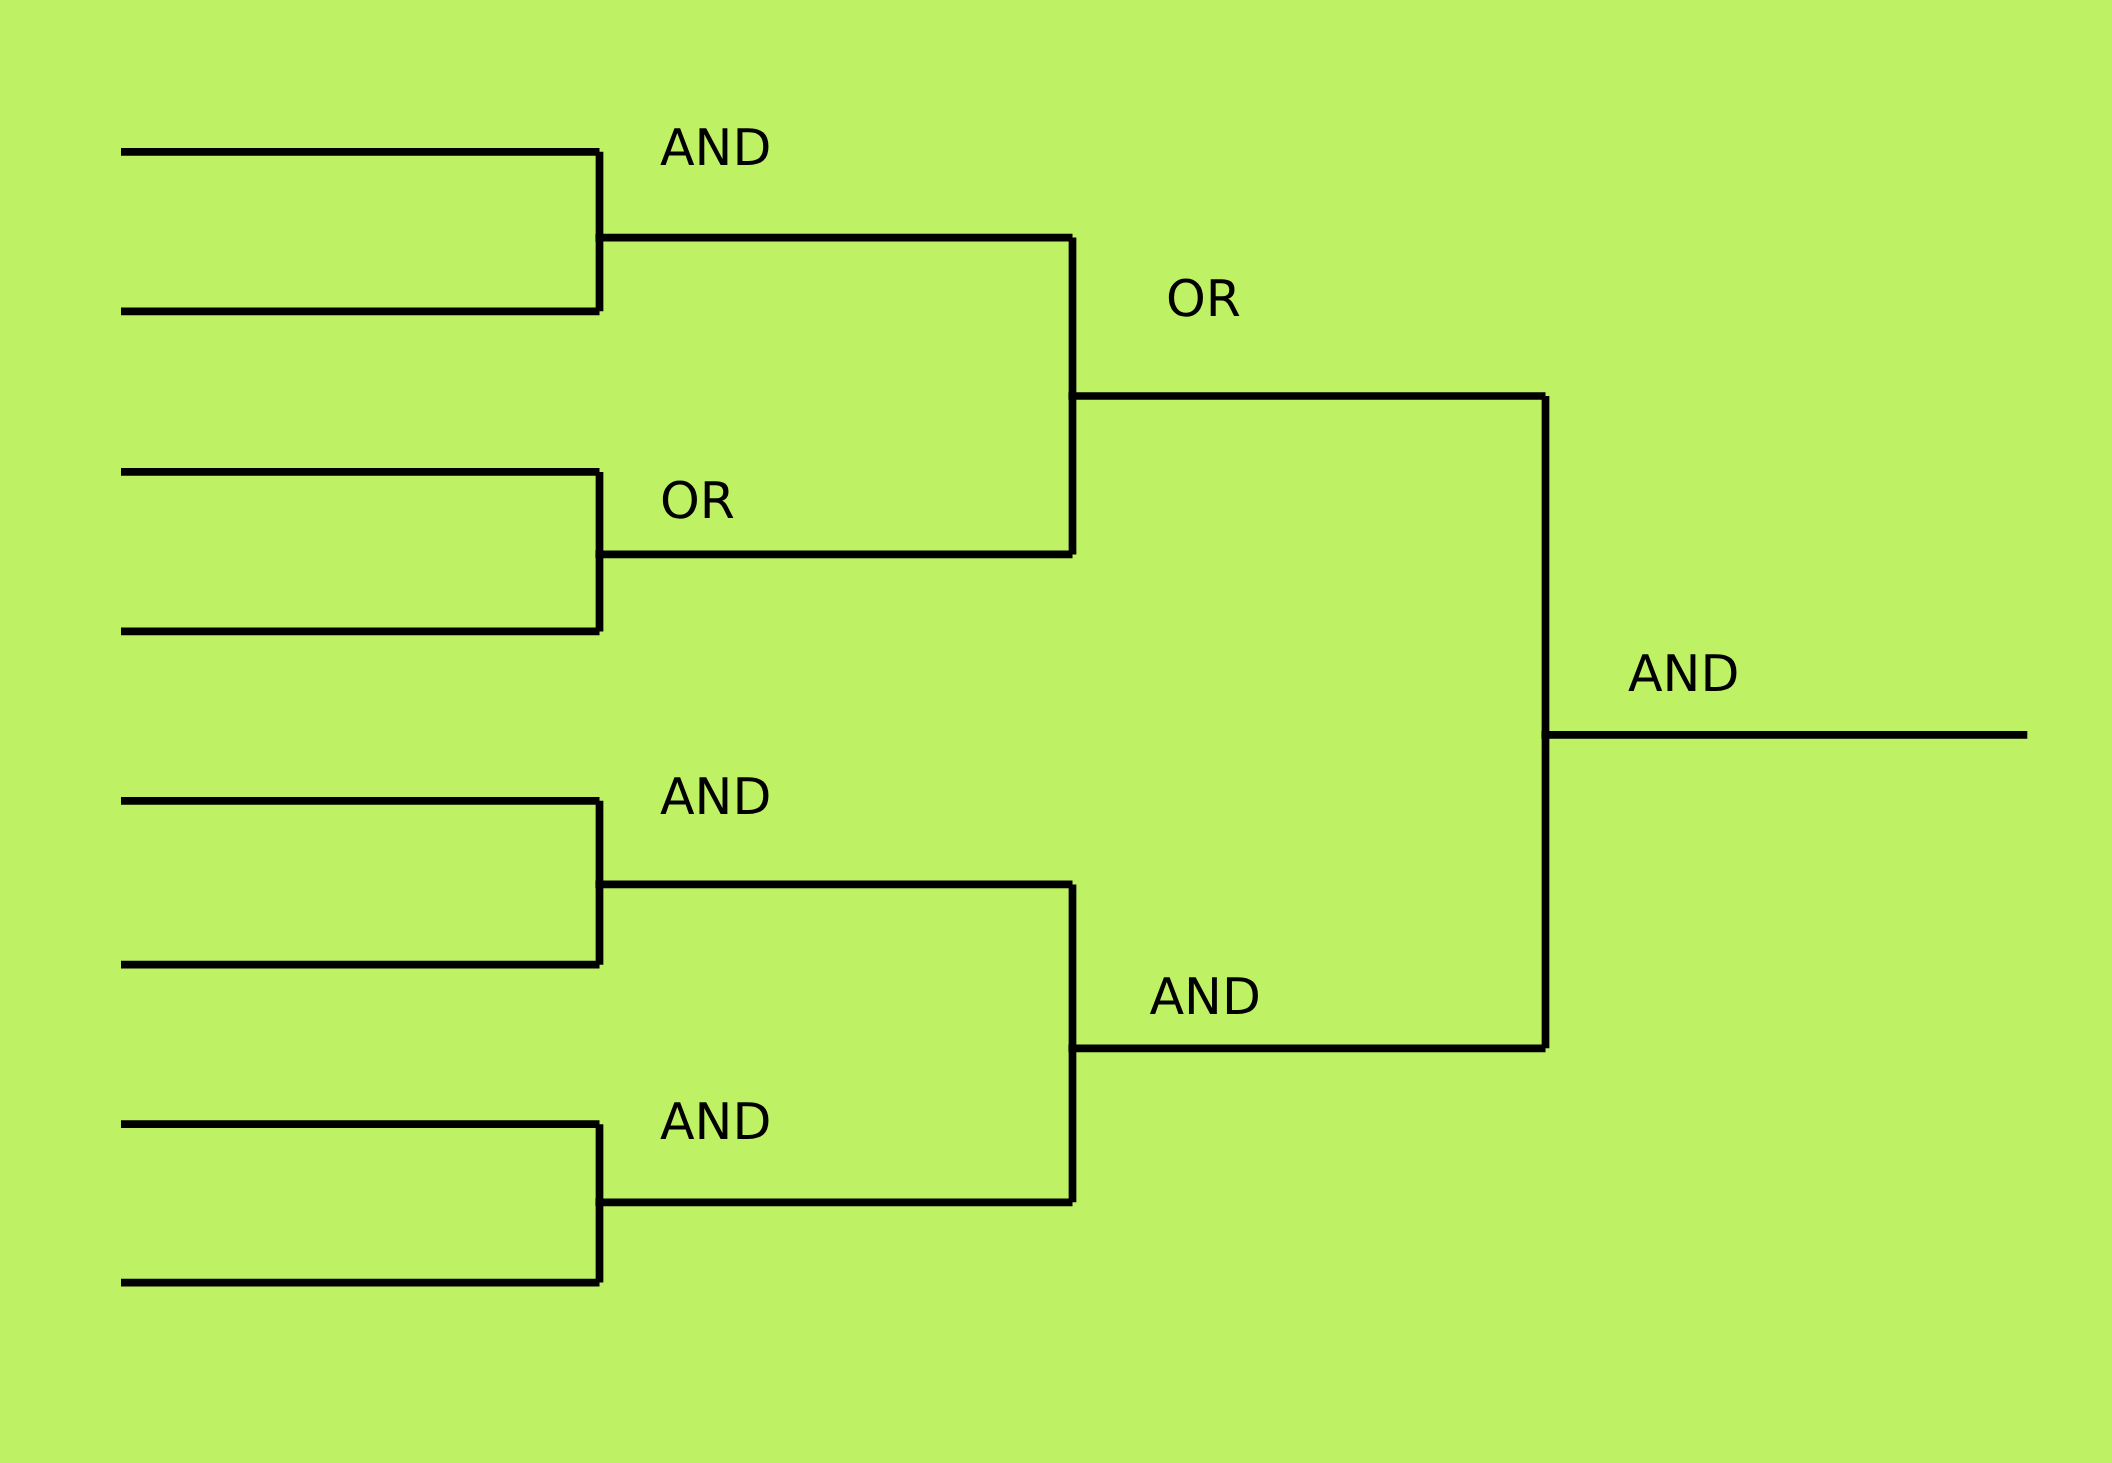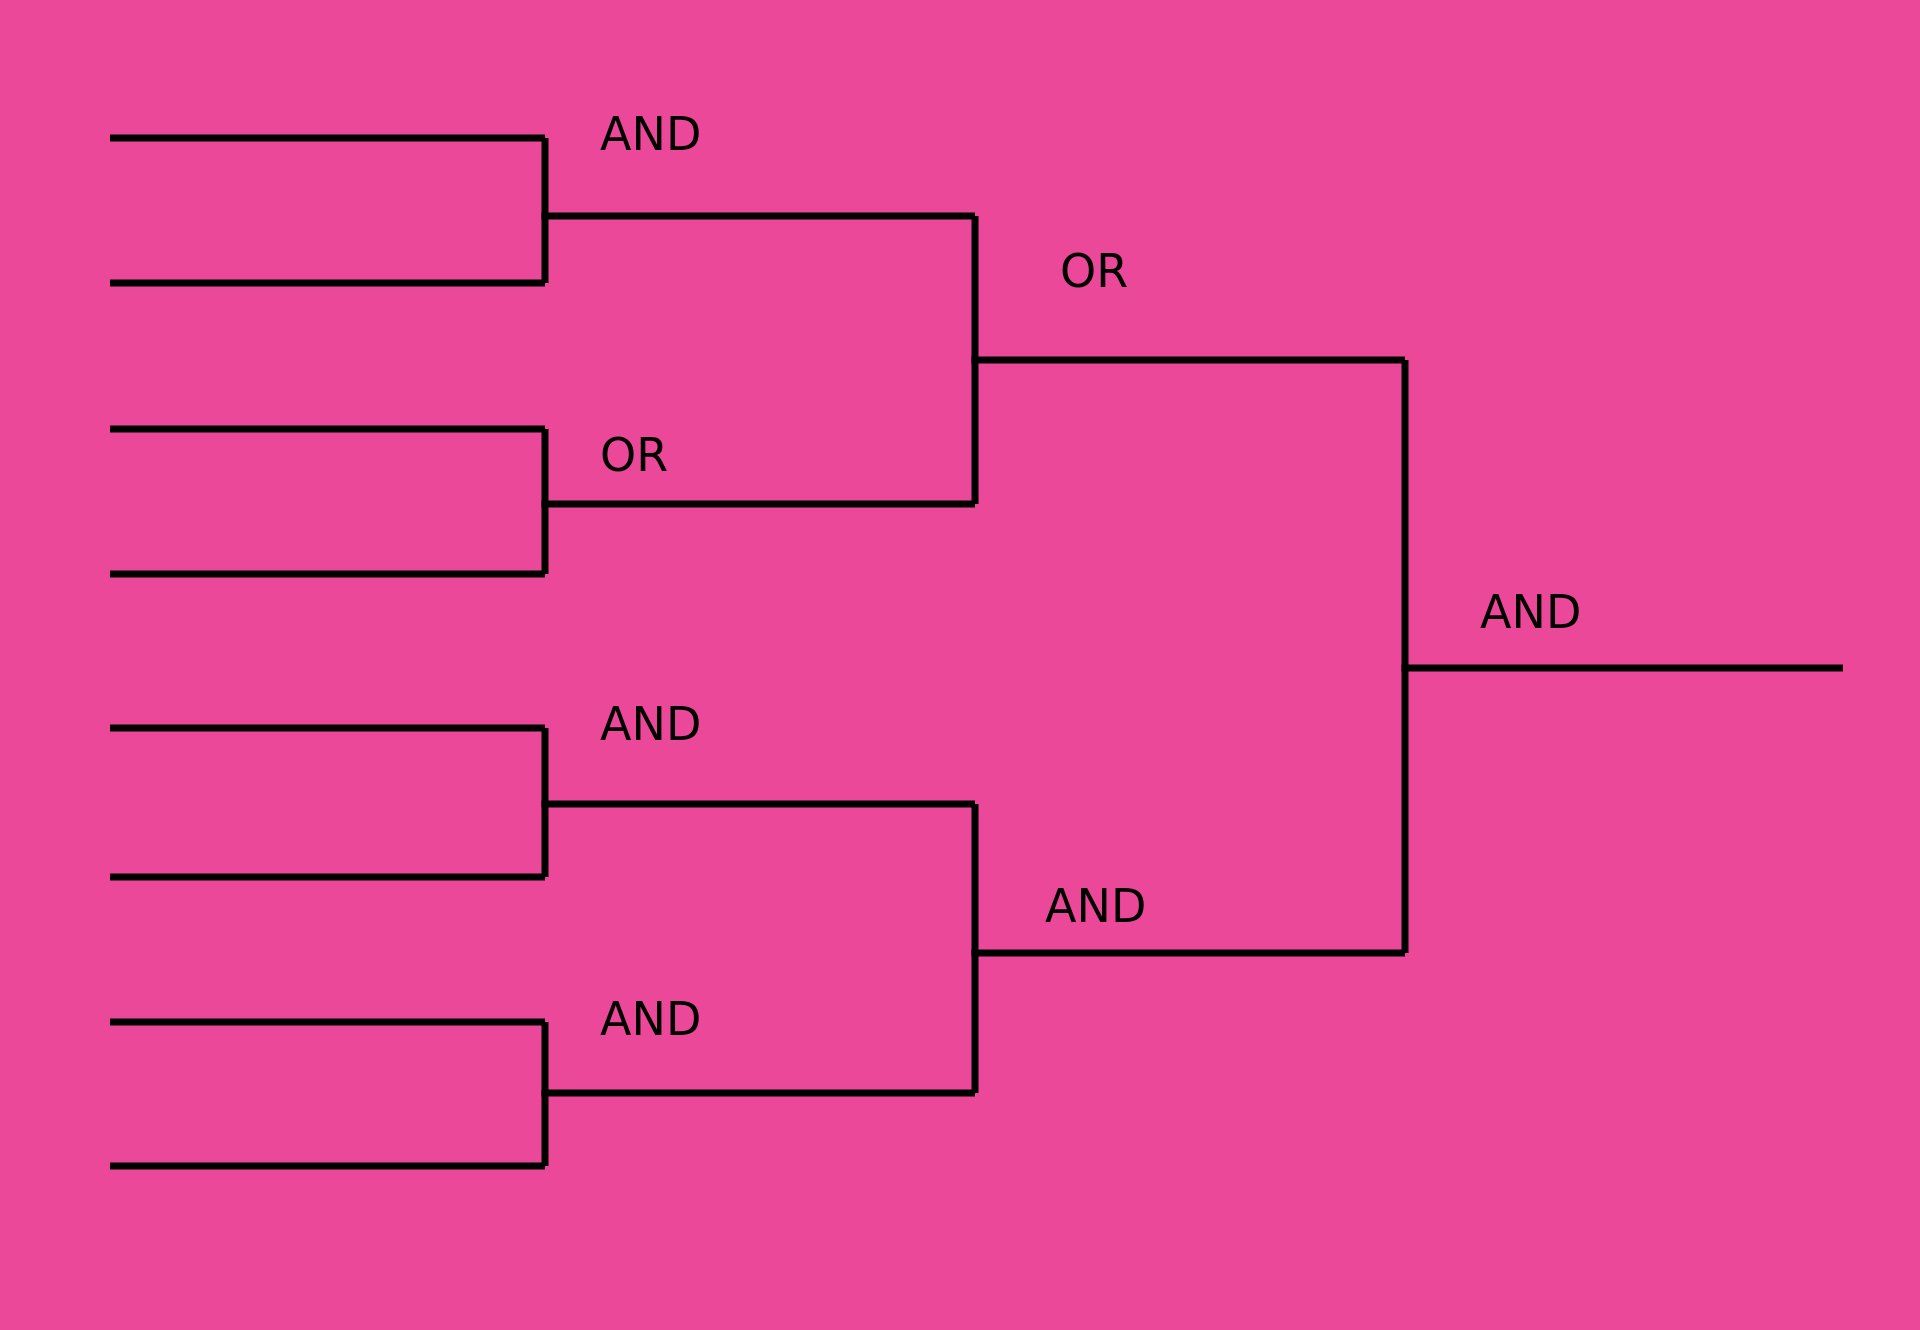--- a/index.html
+++ b/index.html
@@ -8,21 +8,21 @@
     padding: 0;
     background: #ffffff;
   }
   body {
     font-family: "DejaVu Sans", "Liberation Sans", sans-serif;
   }
   #canvas {
     position: relative;
     width: 1920px;
     height: 1330px;
-    background: #ec4899;
+    background: #bef264;
     overflow: hidden;
   }
   #tree-svg {
     position: absolute;
     top: 0;
     left: 0;
     width: 1920px;
     height: 1330px;
     display: block;
   }

